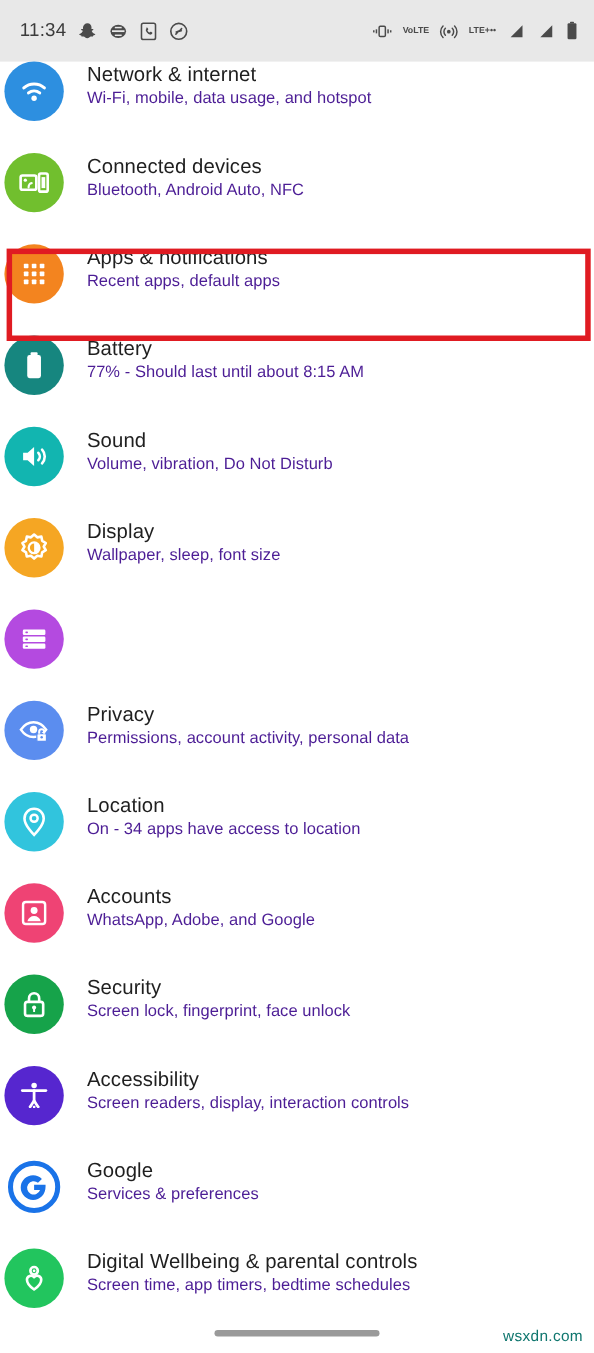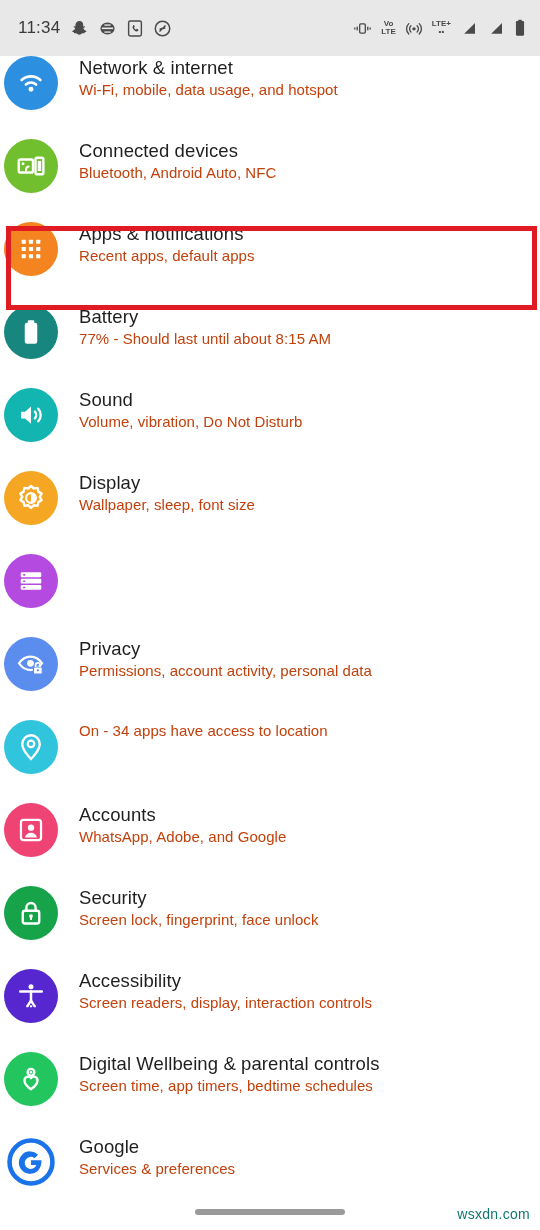--- a/index.html
+++ b/index.html
@@ -51,21 +51,21 @@
   }
   .sb-icon { display: block; }
   .sb-text {
     font-size: 8px;
     line-height: 8px;
     color: #4a4a4a;
     font-weight: bold;
     text-align: center;
     font-family: "Liberation Sans", sans-serif;
   }
-  .sb-stack { display: flex; flex-direction: column; align-items: center; }
+  .sb-stack { display: flex; flex-direction: row; align-items: center; }
 
   
   #settings-list {
     position: absolute;
     top: 56px; left: 0;
     width: 540px;
   }
   .setting-row {
     display: flex;
     align-items: flex-start;
@@ -88,21 +88,21 @@
     justify-content: center;
   }
   .row-title {
     font-size: 18.5px;
     color: #1f1f1f;
     line-height: 23px;
     letter-spacing: 0.1px;
   }
   .row-sub {
     font-size: 15px;
-    color: #c2410c;
+    color: #4c1d95;
     line-height: 20px;
     margin-top: 1px;
     letter-spacing: 0.05px;
   }
 
   
   #row-highlight-box {
     position: absolute;
     left: 6px;
     top: 226px;
@@ -343,20 +343,21 @@
     </div>
 
     <div class="setting-row">
       <div class="row-icon" style="background:#31c4dd;">
         <svg width="30" height="30" viewBox="0 0 24 24">
           <path d="M12 2.6a7 7 0 00-7 7c0 5.1 7 12 7 12s7-6.9 7-12a7 7 0 00-7-7z" fill="none" stroke="#fff" stroke-width="1.9"></path>
           <circle cx="12" cy="9.5" r="2.6" fill="none" stroke="#fff" stroke-width="1.8"></circle>
         </svg>
       </div>
       <div class="row-text">
+        <span class="row-title">Location</span>
         <span class="row-sub">On - 34 apps have access to location</span>
       </div>
     </div>
 
     <div class="setting-row">
       <div class="row-icon" style="background:#ef4374;">
         <svg width="28" height="28" viewBox="0 0 24 24">
           <rect x="3.4" y="3.4" width="17.2" height="17.2" rx="2.2" fill="none" stroke="#fff" stroke-width="1.9"></rect>
           <circle cx="12" cy="10" r="2.7" fill="#fff"></circle>
           <path d="M6.8 18.4c.7-2.6 2.7-4.1 5.2-4.1s4.5 1.5 5.2 4.1z" fill="#fff"></path>
@@ -397,46 +398,46 @@
           </g>
         </svg>
       </div>
       <div class="row-text">
         <span class="row-title">Accessibility</span>
         <span class="row-sub">Screen readers, display, interaction controls</span>
       </div>
     </div>
 
     <div class="setting-row">
-      <div class="row-icon" style="background:#22c55e;">
-        <svg width="30" height="30" viewBox="0 0 24 24">
-          <circle cx="12" cy="6.6" r="2.7" fill="none" stroke="#fff" stroke-width="1.9"></circle>
-          <circle cx="12" cy="6.6" r="1" fill="#fff"></circle>
-          <path d="M12 20.2s-5.2-3.6-5.2-7.1a2.9 2.9 0 015.2-1.8 2.9 2.9 0 015.2 1.8c0 3.5-5.2 7.1-5.2 7.1z" fill="none" stroke="#fff" stroke-width="1.9" stroke-linejoin="round"></path>
-        </svg>
-      </div>
-      <div class="row-text">
-        <span class="row-title">Digital Wellbeing &amp; parental controls</span>
-        <span class="row-sub">Screen time, app timers, bedtime schedules</span>
-      </div>
-    </div>
-
-    <div class="setting-row">
       <div class="row-icon" style="background:#ffffff;">
         <svg width="50" height="50" viewBox="0 0 24 24">
           <circle cx="12" cy="12" r="10.3" fill="none" stroke="#1a73e8" stroke-width="2.2"></circle>
           <path d="M17 11.1h-5v2.3h2.6a2.9 2.9 0 11-.9-3.2l1.7-1.7a5.4 5.4 0 100 7.6c1.1-1.1 1.6-2.7 1.6-4.3z" fill="#1a73e8"></path>
         </svg>
       </div>
       <div class="row-text">
         <span class="row-title">Google</span>
         <span class="row-sub">Services &amp; preferences</span>
       </div>
     </div>
 
+    <div class="setting-row">
+      <div class="row-icon" style="background:#22c55e;">
+        <svg width="30" height="30" viewBox="0 0 24 24">
+          <circle cx="12" cy="6.6" r="2.7" fill="none" stroke="#fff" stroke-width="1.9"></circle>
+          <circle cx="12" cy="6.6" r="1" fill="#fff"></circle>
+          <path d="M12 20.2s-5.2-3.6-5.2-7.1a2.9 2.9 0 015.2-1.8 2.9 2.9 0 015.2 1.8c0 3.5-5.2 7.1-5.2 7.1z" fill="none" stroke="#fff" stroke-width="1.9" stroke-linejoin="round"></path>
+        </svg>
+      </div>
+      <div class="row-text">
+        <span class="row-title">Digital Wellbeing &amp; parental controls</span>
+        <span class="row-sub">Screen time, app timers, bedtime schedules</span>
+      </div>
+    </div>
+
   </div>
 
   <div id="row-highlight-box"></div>
 
   <div id="nav-bar">
     <div id="nav-pill"></div>
   </div>
 
   <div id="watermark">wsxdn.com</div>
 

